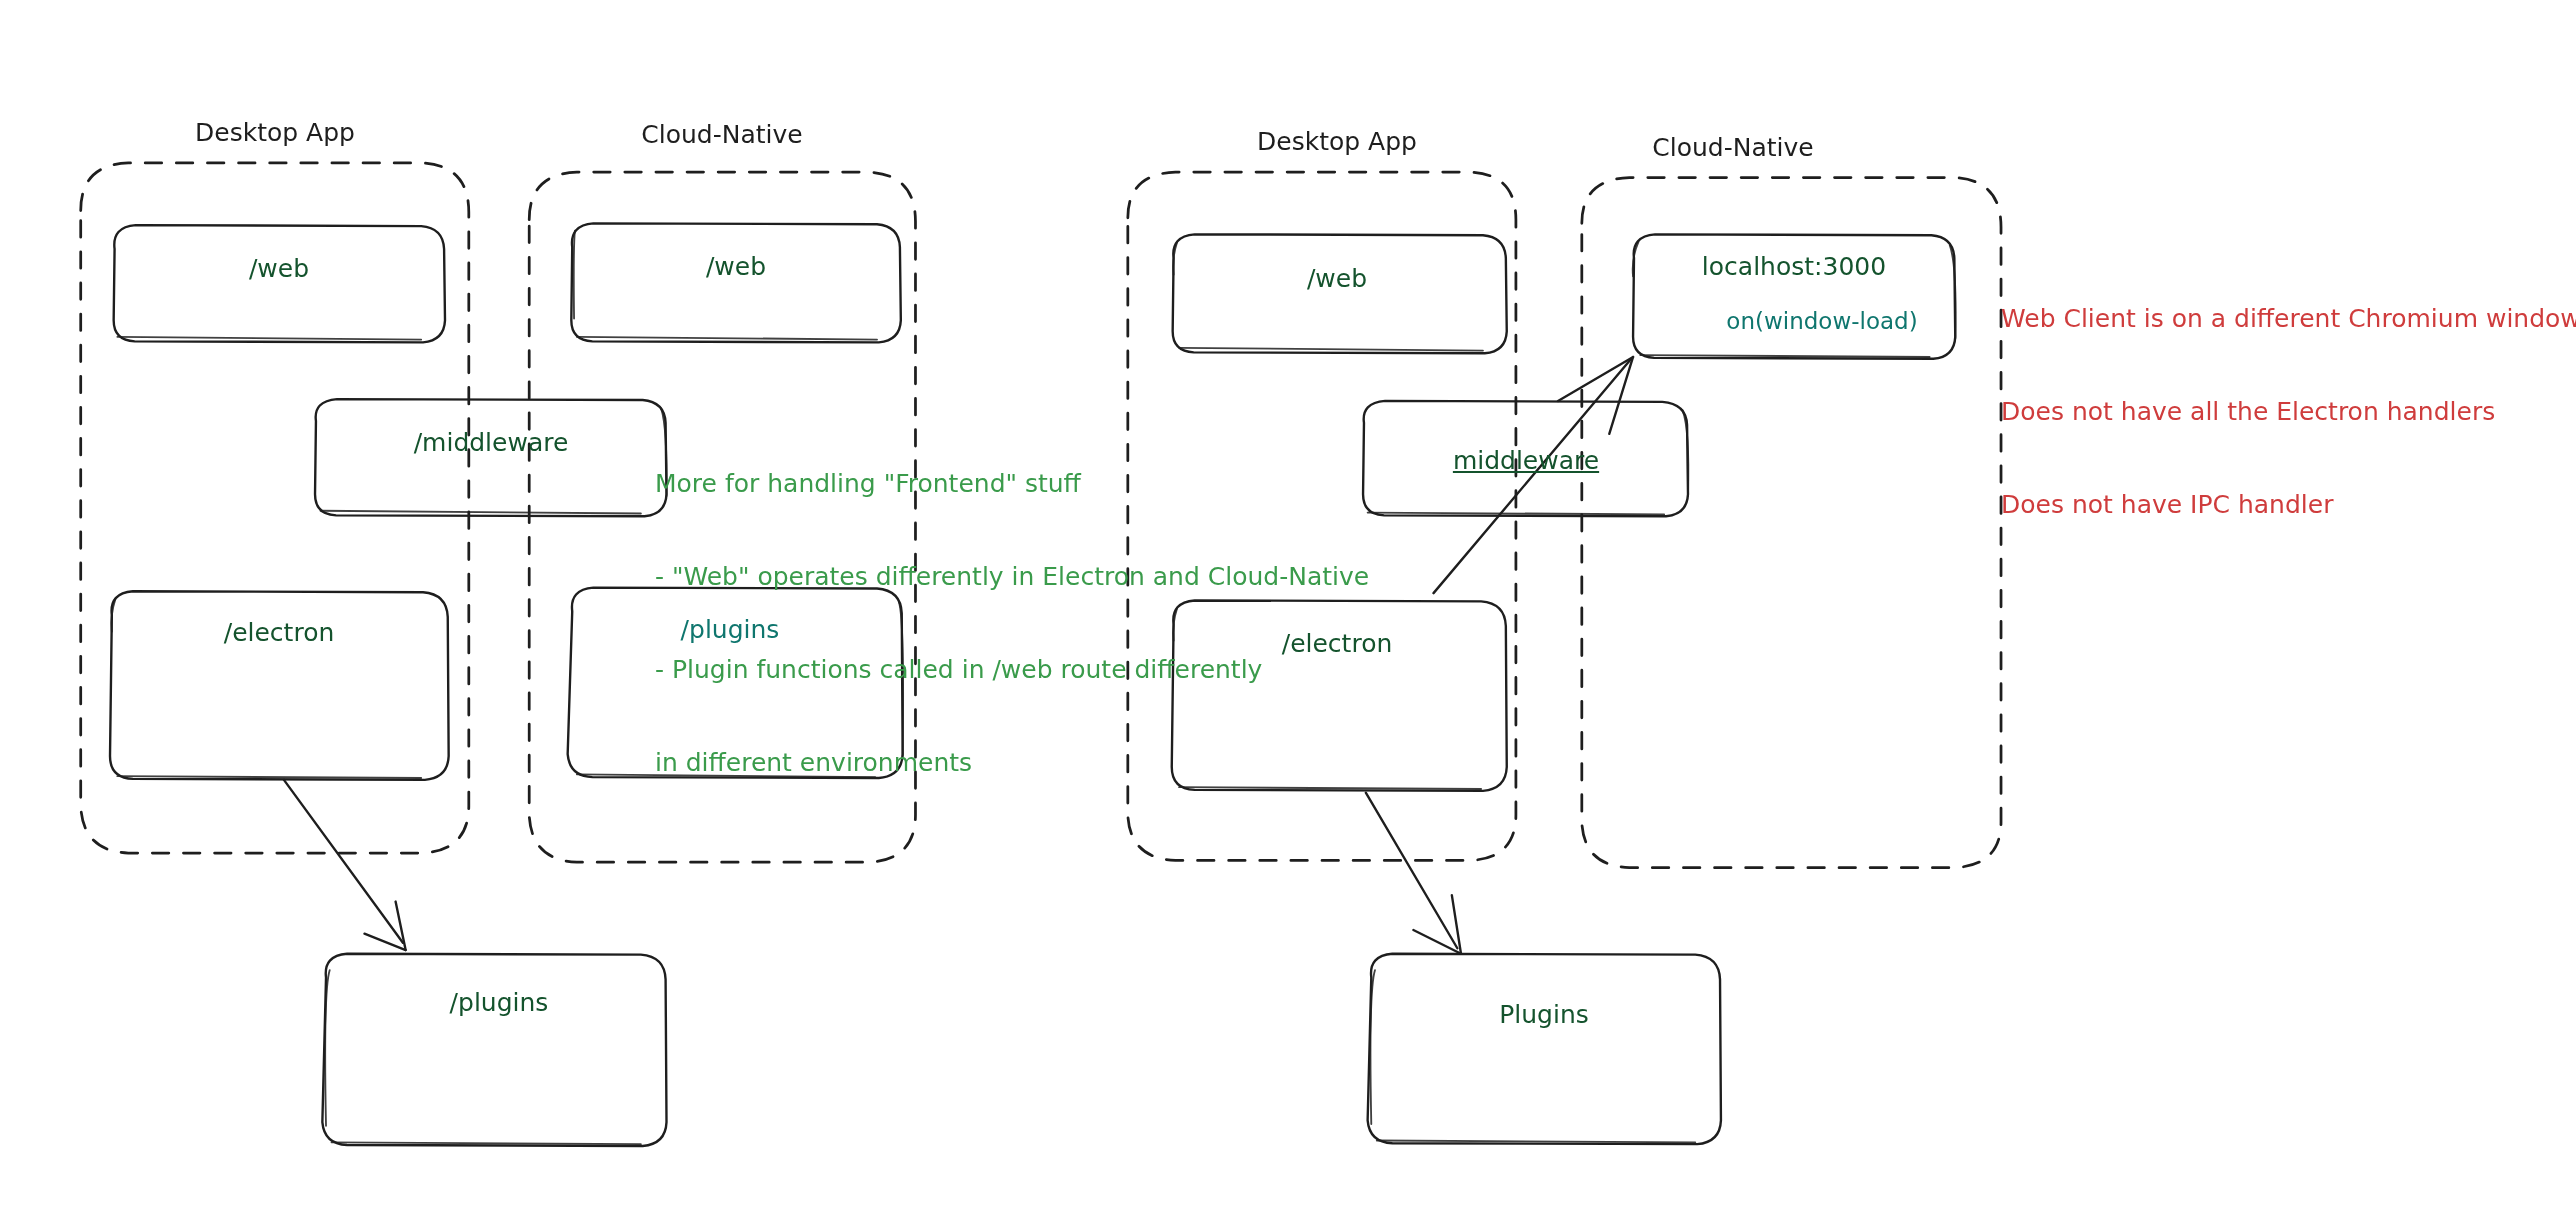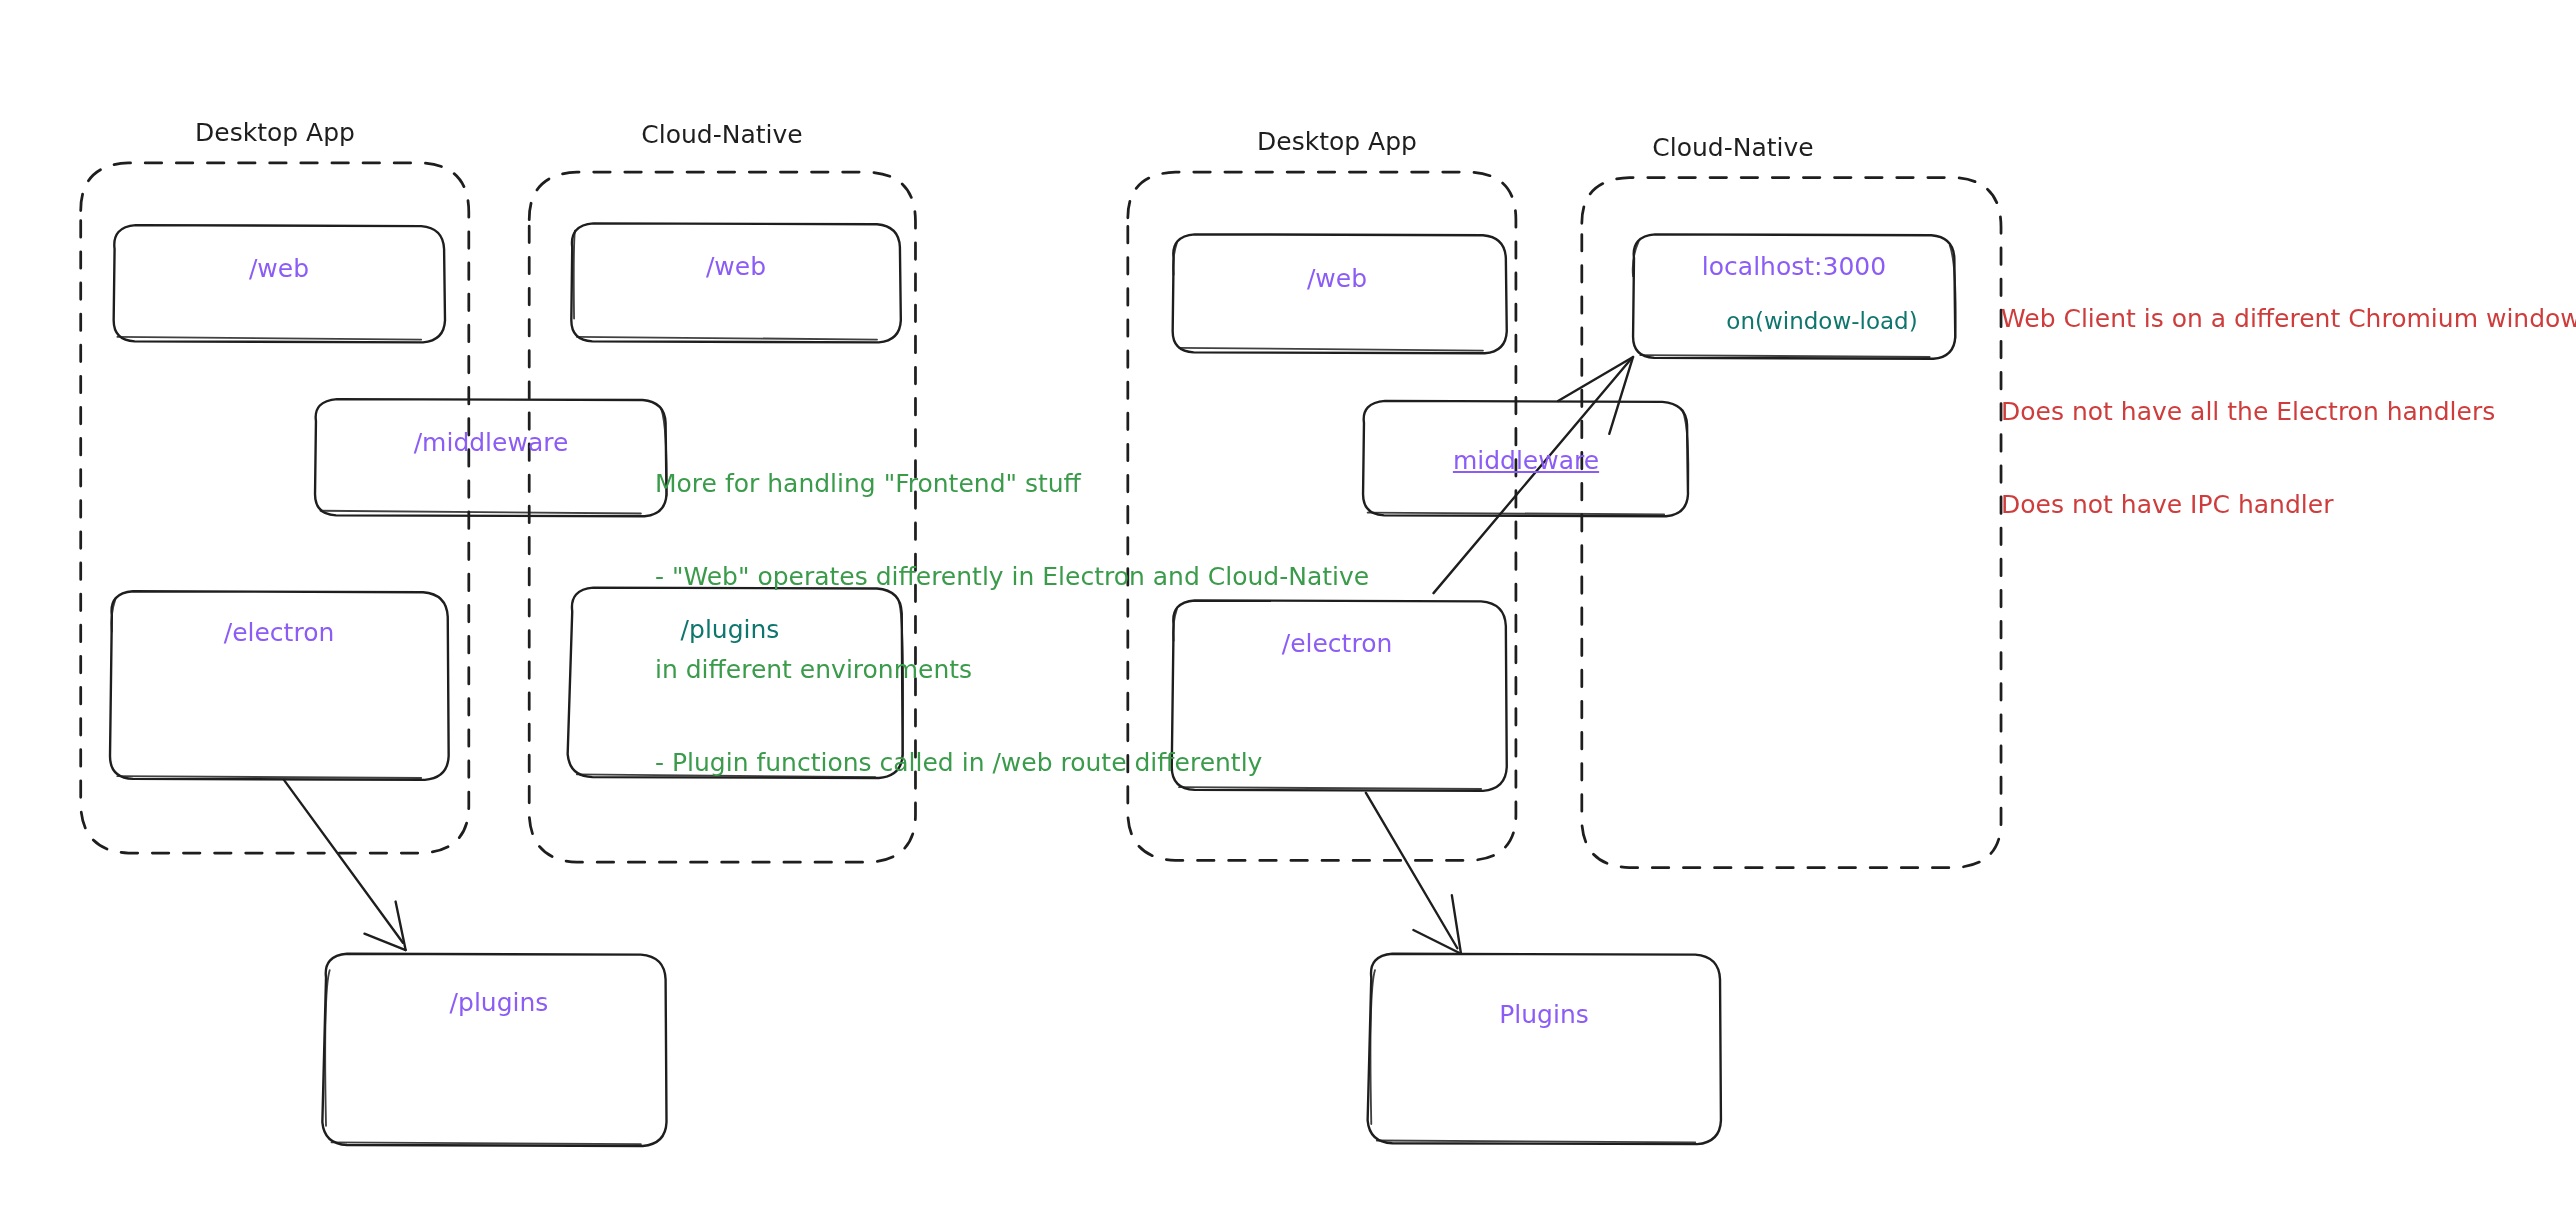--- a/index.html
+++ b/index.html
@@ -32,21 +32,21 @@
   .lbl.center {
     text-align: center;
     transform: translateX(-50%);
   }
   .grouptitle {
     font-size: 25px;
     color: #1e1e1e;
   }
   .boxlabel {
     font-size: 25px;
-    color: #8b5cf6;
+    color: #14532d;
   }
   .boxlabel.red { color: #0f766e; }
   .boxlabel.small { font-size: 23px; }
   .note {
     font-size: 25px;
     line-height: 31px;
     white-space: pre;
   }
   .note.green { color: #3a9b4b; }
   .note.red { color: #cf3c3c; }
@@ -212,22 +212,22 @@
 
   <div class="lbl boxlabel center" style="left:1526px; top:445px;text-decoration:underline;">middleware</div>
 
   <div class="lbl boxlabel center" style="left:1337px; top:628px;">/electron</div>
 
   <div class="lbl boxlabel center" style="left:1544px; top:986px;margin-top:13px;">Plugins</div>
 
   <div class="lbl note green" style="left:655px; top:406px;">
     <div>More for handling "Frontend" stuff</div>
     <div>- "Web" operates differently in Electron and Cloud-Native</div>
+    <div>- Plugin functions called in /web route differently</div>
     <div>in different environments</div>
-    <div>- Plugin functions called in /web route differently</div>
   </div>
 
   <div class="lbl note red" style="left:2001px; top:241px;">
     <div>Web Client is on a different Chromium window</div>
     <div>Does not have all the Electron handlers</div>
     <div>Does not have IPC handler</div>
   </div>
 
 </div>
 

